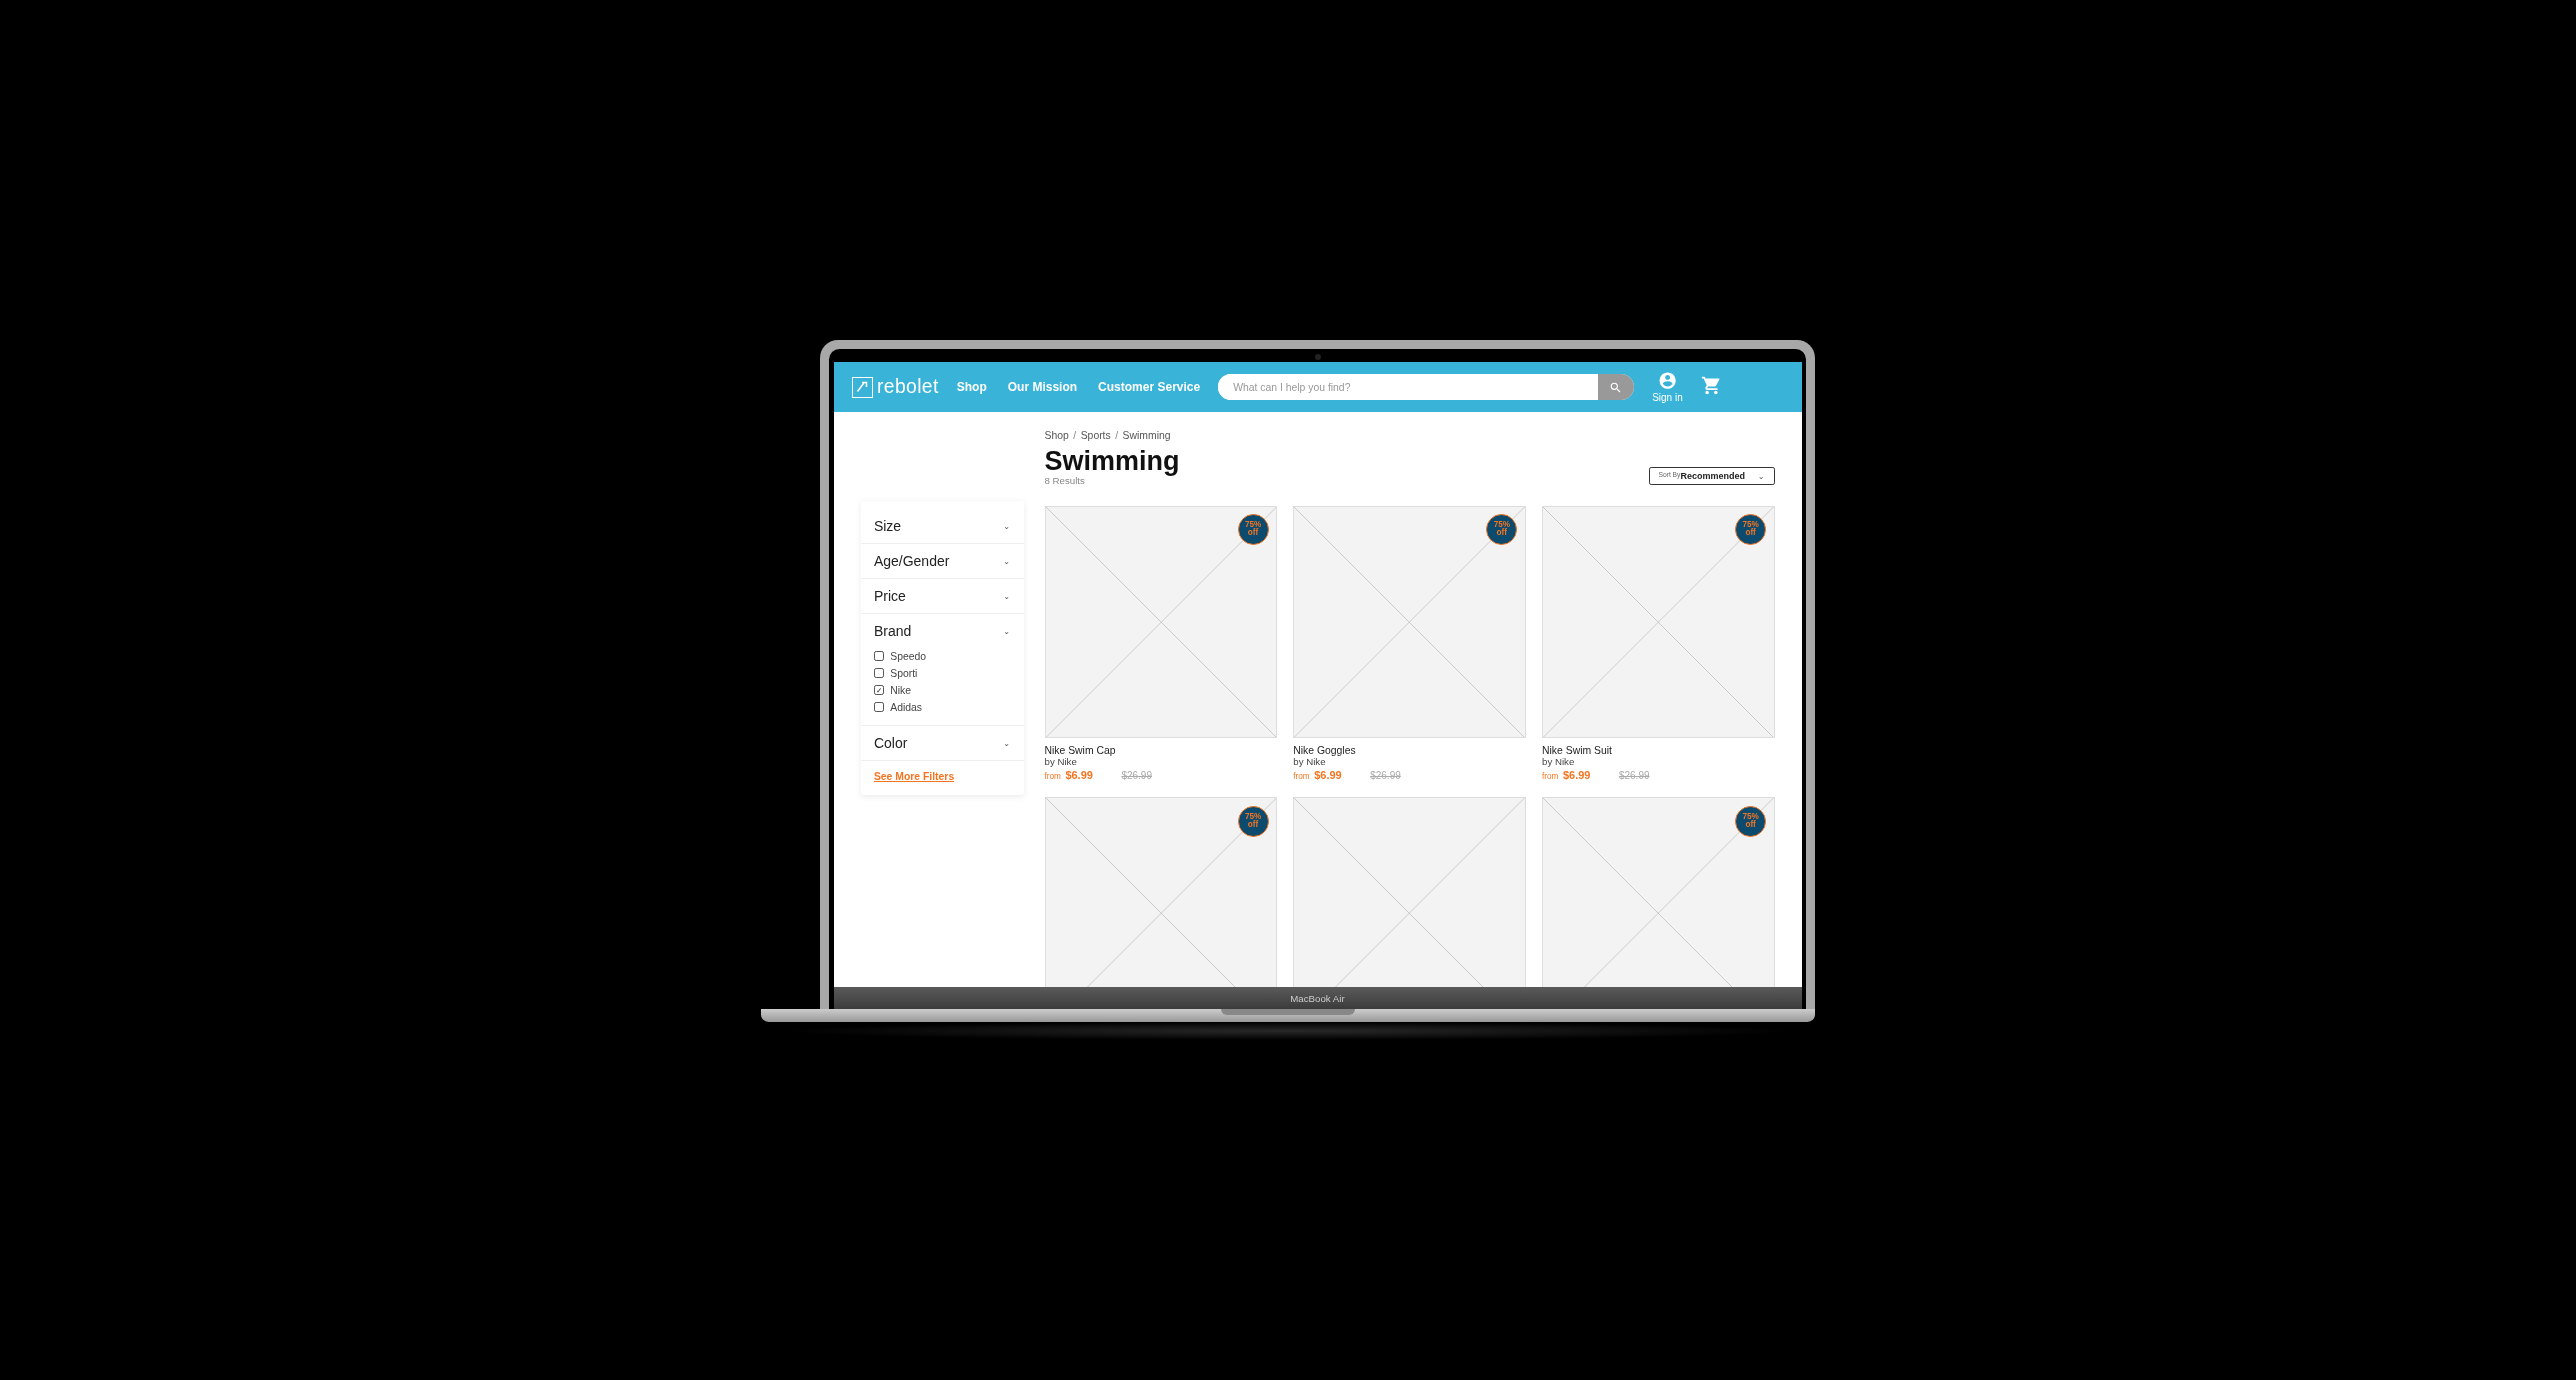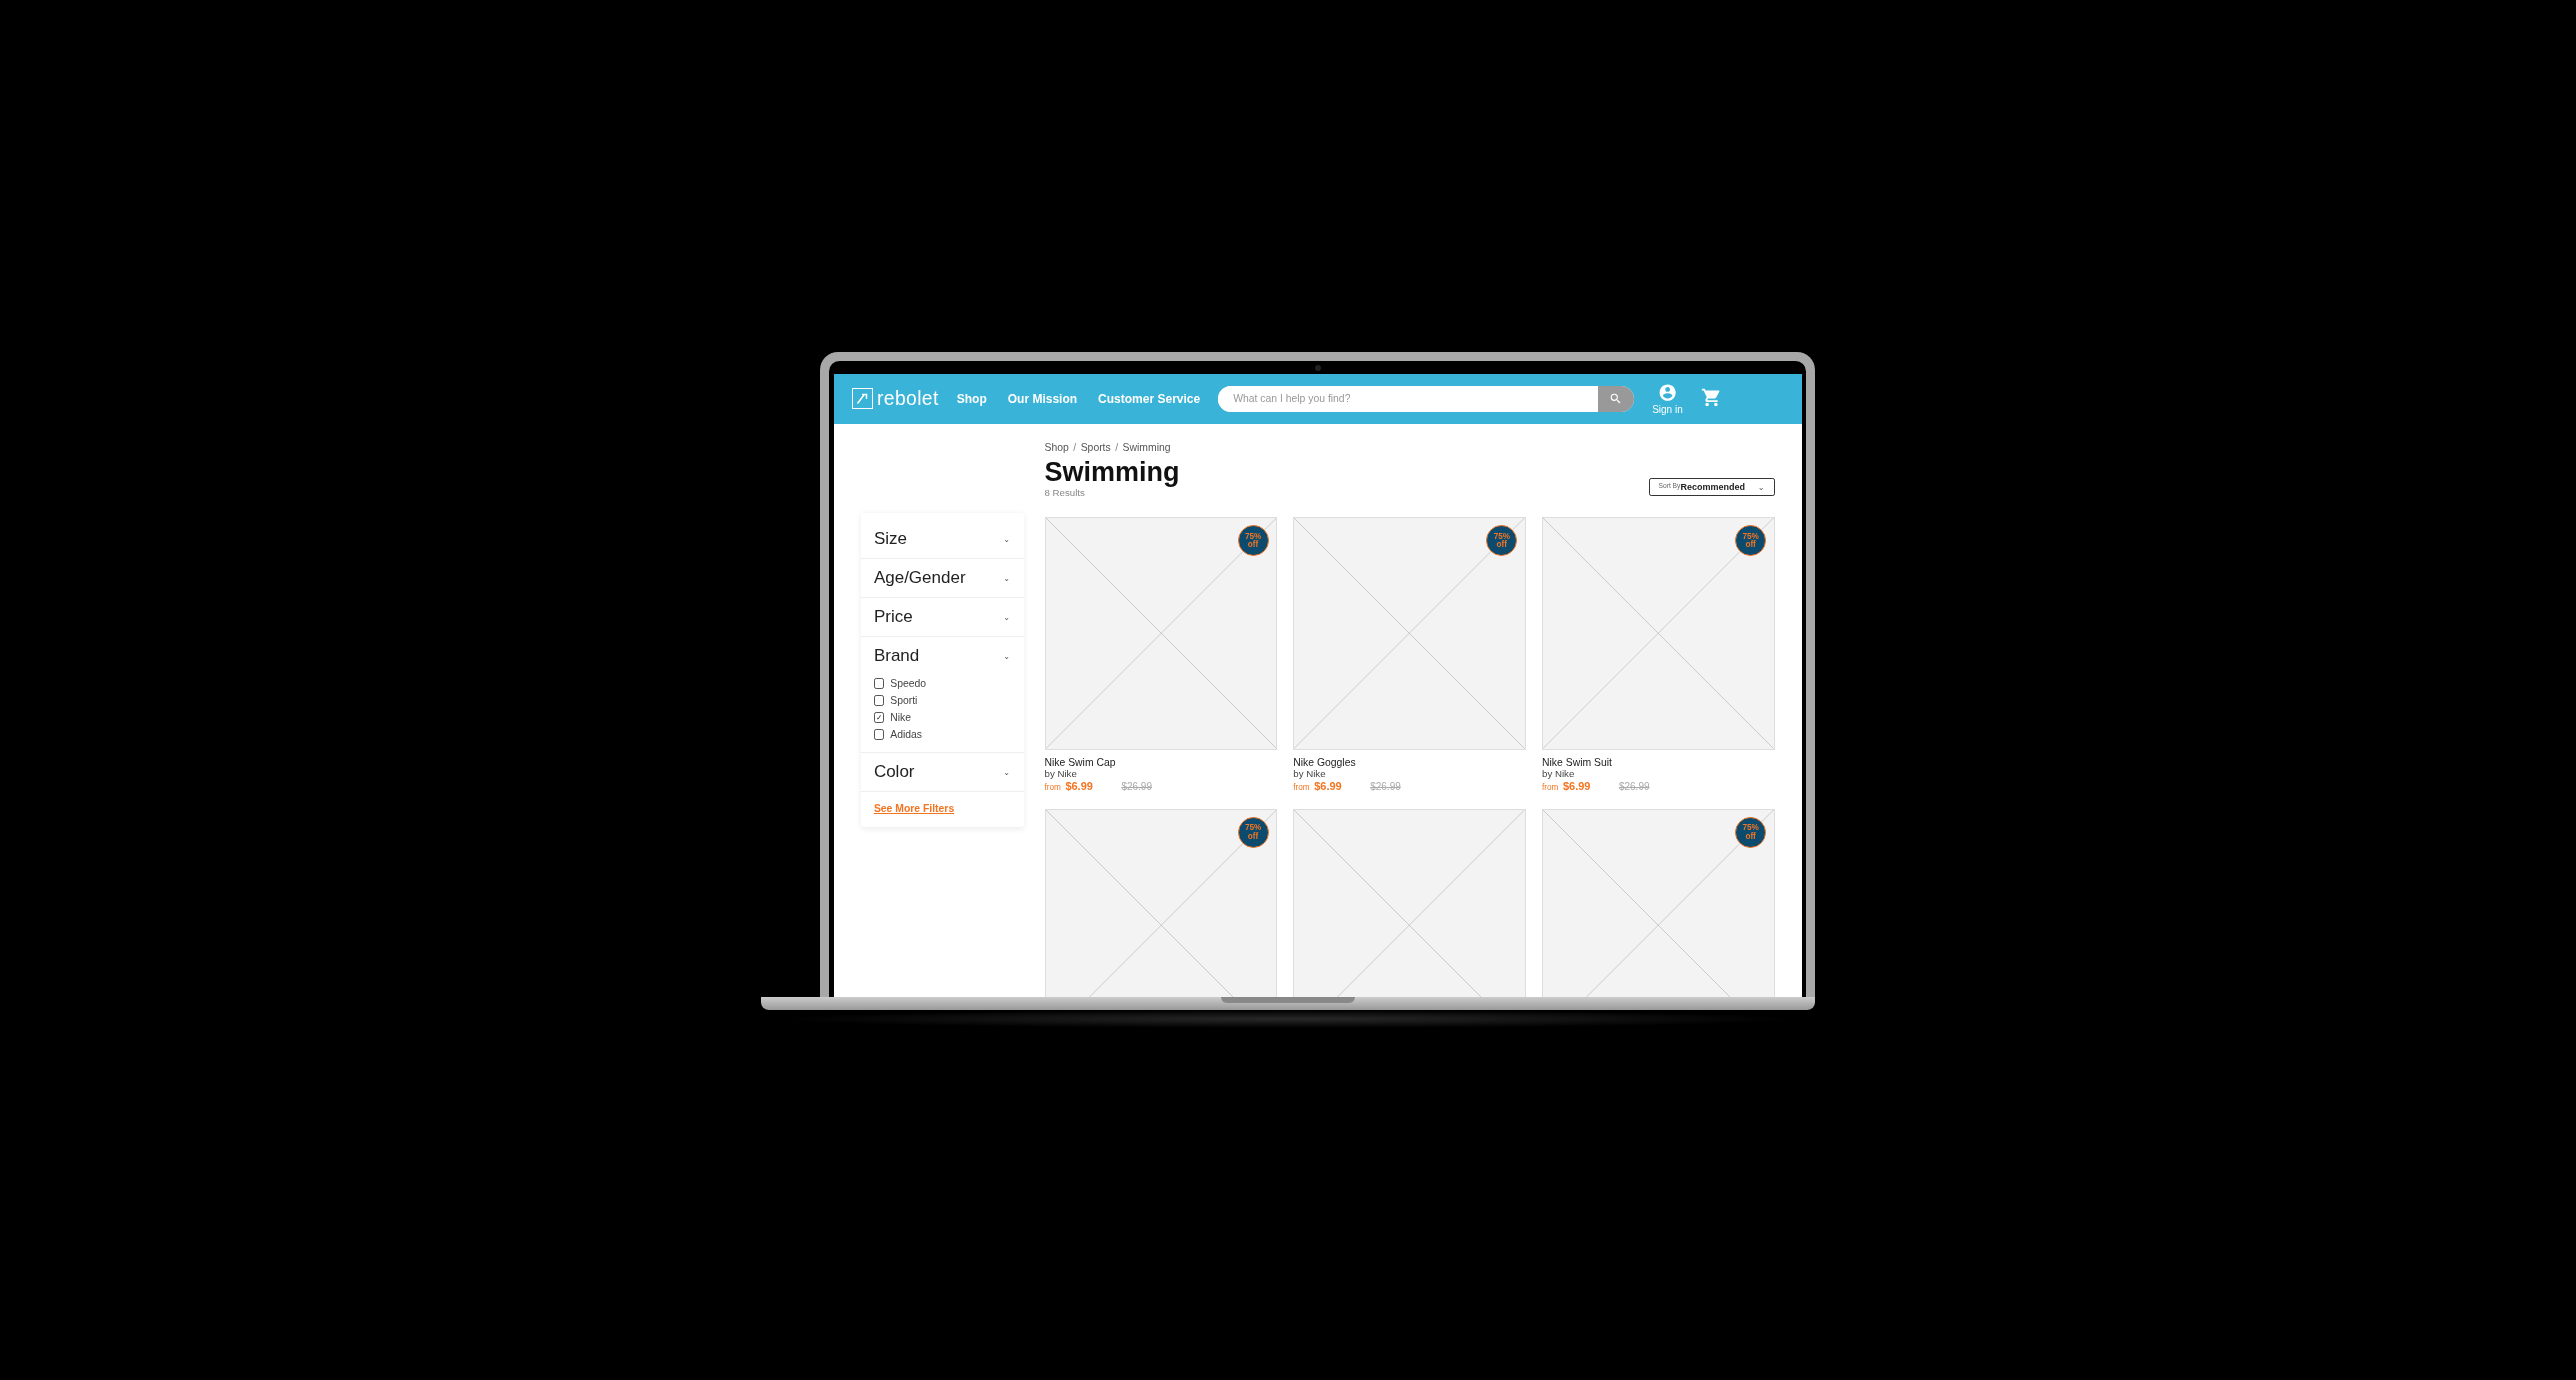--- a/index.html
+++ b/index.html
@@ -168,21 +168,21 @@
 }
 .filter-section:last-of-type { border-bottom: none; }
 .filter-header {
   display: flex;
   justify-content: space-between;
   align-items: center;
   padding: 9px 13.4px;
   cursor: pointer;
 }
 .filter-title {
-  font-size: 17px;
+  font-size: 14px;
   font-weight: 500;
   color: #222;
 }
 .filter-options {
   padding: 0 13.4px 9px 13.4px;
 }
 .filter-option {
   display: flex;
   align-items: center;
   gap: 6px;
@@ -509,20 +509,23 @@
                       <span>75%</span>
                       <span>off</span>
                     </div>
                   </div>
                 </div>
               </div>
         </div>
       </div>
 
     </div>
+    <div class="bottom-chin">
+      <span>MacBook Air</span>
+    </div>
   </div>
 </div>
 <div class="laptop-base">
   <div class="laptop-notch"></div>
 </div>
 <div class="laptop-shadow"></div>
 </div>
 
 
 </body></html>

